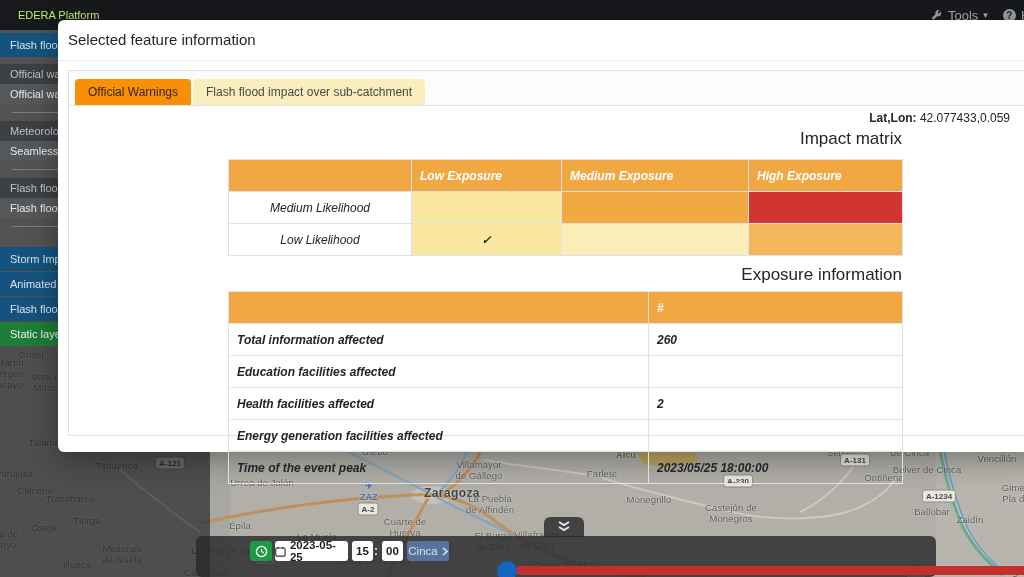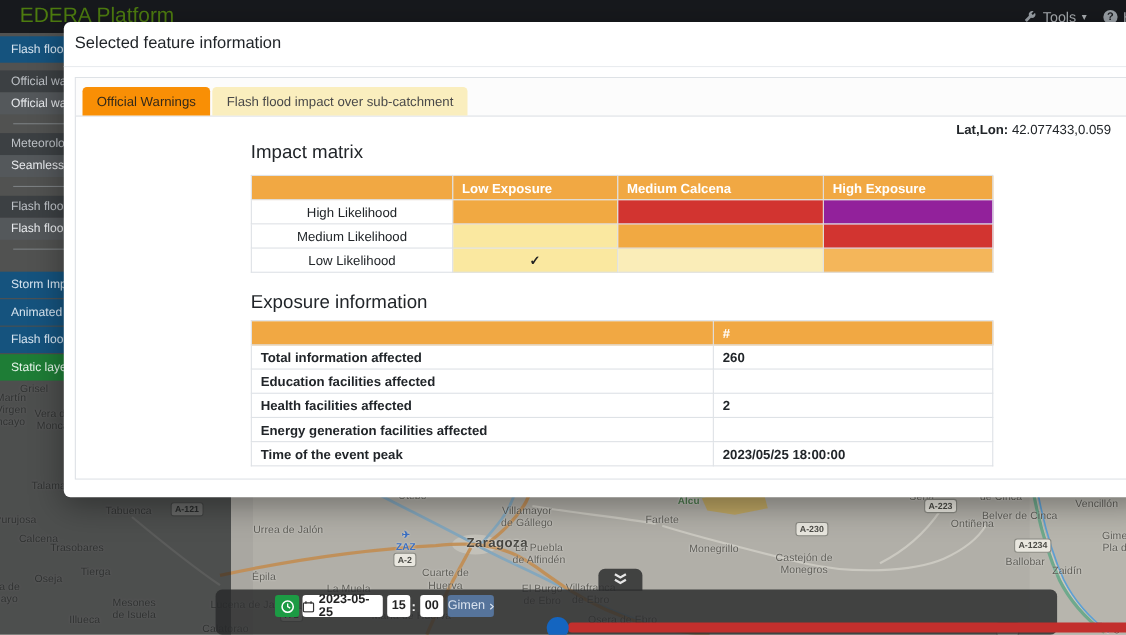--- a/index.html
+++ b/index.html
@@ -27,30 +27,30 @@
   .sb-item{font-size:11px;padding:3px 10px;line-height:14px;white-space:nowrap;overflow:hidden;cursor:pointer;}
   .sb-item.blue{background:#15537E;color:#D6E4F0;padding:5px 10px;margin-bottom:1px;}
   .sb-item.green{background:#1E7D36;color:#E6F4EA;padding:5px 10px;}
   .sb-item.head{background:#3C4043;color:#BDC1C6;margin-top:7px;}
   .sb-item.item{background:#54585B;color:#E8EAED;}
   .sb-div{height:1px;background:#7B7F82;margin:8px 12px;}
   .sb-gap{height:12px;}
 
   
   .navbar{position:absolute;left:0;top:0;width:1024px;height:30px;background:#17191D;z-index:6;}
-  .brand{position:absolute;left:18px;top:0;line-height:30px;font-size:19px;color:#4d7c0f;}
+  .brand{position:absolute;left:18px;top:0;line-height:30px;font-size:11px;color:#bef264;}
   .nav-right{position:absolute;left:930px;top:0;height:30px;display:flex;align-items:center;gap:5px;white-space:nowrap;}
   .nav-link{color:#A9ADB1;font-size:13px;}
   .caret{color:#A9ADB1;font-size:9px;}
   .qmark{display:inline-block;width:13px;height:13px;border-radius:50%;background:#9AA0A6;
          color:#17191D;font-size:10px;font-weight:bold;text-align:center;line-height:13px;margin-left:10px;}
 
   
   .timebar{position:absolute;left:196px;top:536px;width:740px;height:41px;
-           background:rgba(40,41,43,.82);border-radius:6px;z-index:5;padding-left:25px;}
+           background:rgba(40,41,43,.82);border-radius:6px;z-index:5;}
   .collapse-btn{position:absolute;left:544px;top:517px;width:40px;height:20px;
                 background:rgba(40,41,43,.82);border-radius:6px 6px 0 0;z-index:5;
                 display:flex;align-items:center;justify-content:center;cursor:pointer;}
   .tb-clock{position:absolute;left:54px;top:5px;width:22px;height:20px;background:#1C9B44;
             border-radius:3px;display:flex;align-items:center;justify-content:center;cursor:pointer;}
   .tb-box{position:absolute;top:5px;height:20px;background:#FFF;border-radius:3px;
           display:flex;align-items:center;justify-content:center;font-size:11.5px;
           font-weight:bold;color:#222;cursor:pointer;}
   .tb-date{left:79px;width:73px;gap:4px;}
   .tb-hh{left:156px;width:21px;}
@@ -70,27 +70,27 @@
   .modal-header{position:absolute;left:0;right:0;top:0;height:40px;border-bottom:1px solid #E9ECEF;}
   .modal-title{position:absolute;left:10px;top:0;line-height:40px;font-size:15px;color:#212529;}
   .card{position:absolute;left:10px;right:16px;top:50px;bottom:16px;border:1px solid #DEE2E6;background:#FFF;}
   .tabbar{position:absolute;left:0;right:0;top:0;height:35px;border-bottom:1px solid #DEE2E6;
           display:flex;align-items:flex-end;padding-left:6px;box-sizing:border-box;background:#FCFCFC;}
   .tab{font-size:12px;padding:6px 13px;border-radius:4px 4px 0 0;margin-right:2px;cursor:pointer;white-space:nowrap;}
   .tab.active{background:#F98F05;color:#33291A;text-align:right;}
   .tab.inactive{background:#FAEEBE;color:#494949;}
   .latlon{position:absolute;top:40px;right:21px;font-size:12px;color:#212529;white-space:nowrap;}
   .latlon b{font-weight:bold;}
-  .sec-title{position:absolute;left:159px;width:674px;text-align:left;font-size:17px;
+  .sec-title{position:absolute;left:159px;width:674px;text-align:right;font-size:17px;
              font-weight:500;color:#212529;}
   .t-matrix-title{top:58px;}
   .t-exposure-title{top:194px;}
   table.gtable{position:absolute;left:159px;border-collapse:collapse;table-layout:fixed;
                font-size:12px;color:#212529;}
-  table.gtable td,table.gtable th{border:1px solid #DEE2E6;height:22px;padding:0;box-sizing:border-box;}
+  table.gtable td,table.gtable th{border:1px solid #DEE2E6;height:32px;padding:0;box-sizing:border-box;font-style:italic;}
   table.matrix{top:88px;width:674px;}
   table.matrix th{background:#F1A843;color:#FFF;text-align:left;padding-left:8px;font-weight:bold;}
   td.mlabel{background:#FFF;text-align:center;}
   td.mcell{text-align:center;font-weight:bold;color:#222;}
   table.exposure{top:220px;width:674px;}
   table.exposure th.ehead{background:#F1A843;color:#FFF;text-align:left;padding-left:8px;font-weight:bold;}
   table.exposure td{padding-left:8px;text-align:left;font-weight:bold;}
 </style>
 </head>
 <body>
@@ -175,21 +175,21 @@
       <span class="maplabel " style="left: 44px; top: 528px;">Oseja</span>
       <span class="maplabel " style="left: 122px; top: 555px;">Mesones
 de Isuela</span>
       <span class="maplabel " style="left: 77px; top: 565px;">Illueca</span>
       <span class="maplabel " style="left: 6px; top: 540px;">da de
 cayo</span>
       <span class="roadbadge" style="left: 170px; top: 463px;">A-121</span>
       <span class="roadbadge" style="left: 368px; top: 509px;">A-2</span>
       <span class="roadbadge" style="left: 265px; top: 559px;">A-2</span>
       <span class="roadbadge" style="left: 738px; top: 481px;">A-230</span>
-      <span class="roadbadge" style="left: 855px; top: 460px;">A-223</span>
+      <span class="roadbadge" style="left: 855px; top: 460px;">A-131</span>
       <span class="roadbadge" style="left: 939px; top: 496px;">A-1234</span>
       <span class="roadbadge" style="left: 916px; top: 572px;">N-2</span>
     </div>
 </div>
 
 <div class="sidebar-overlay"></div>
 <div class="sidebar-items" id="sidebar-items">
     <div class="sb-item blue">Flash flood f</div>
     <div class="sb-item head">Official war</div>
     <div class="sb-item item">Official warn</div>
@@ -238,21 +238,21 @@
       <rect x="1" y="2.5" width="12" height="10.5" rx="1.5" fill="none" stroke="#333" stroke-width="1.5"></rect>
       <line x1="4" y1="0.8" x2="4" y2="3.5" stroke="#333" stroke-width="1.5"></line>
       <line x1="10" y1="0.8" x2="10" y2="3.5" stroke="#333" stroke-width="1.5"></line>
     </svg>
     <span>2023-05-25</span>
   </div>
   <div class="tb-box tb-hh">15</div>
   <span class="tb-colon">:</span>
   <div class="tb-box tb-mm">00</div>
   <div class="tb-apply">
-    <span>Gimen</span>
+    <span>Cinca</span>
     <svg width="6" height="9" viewBox="0 0 6 9">
       <polyline points="1,1 5,4.5 1,8" fill="none" stroke="#D9E2EE" stroke-width="1.6"></polyline>
     </svg>
   </div>
   <div class="tb-red"></div>
   <div class="tb-handle"></div>
 </div>
 
 <div class="modal">
   <div class="modal-header">
@@ -272,31 +272,25 @@
       <colgroup>
           <col style="width:183px">
           <col style="width:150px">
           <col style="width:187px">
           <col style="width:154px">
         </colgroup>
       <thead>
           <tr id="matrix-header-row">
             <th></th>
             <th>Low Exposure</th>
-            <th>Medium Calcena</th>
+            <th>Medium Exposure</th>
             <th>High Exposure</th>
           </tr>
         </thead>
       <tbody id="matrix-body">
-          <tr>
-            <td class="mlabel">High Likelihood</td>
-            <td class="mcell" style="background: rgb(241, 169, 66);"></td>
-            <td class="mcell" style="background: rgb(210, 52, 48);"></td>
-            <td class="mcell" style="background: rgb(146, 33, 155);"></td>
-          </tr>
           <tr>
             <td class="mlabel">Medium Likelihood</td>
             <td class="mcell" style="background: rgb(250, 232, 160);"></td>
             <td class="mcell" style="background: rgb(241, 169, 66);"></td>
             <td class="mcell" style="background: rgb(210, 52, 48);"></td>
           </tr>
           <tr>
             <td class="mlabel">Low Likelihood</td>
             <td class="mcell" style="background: rgb(250, 232, 160);">✓</td>
             <td class="mcell" style="background: rgb(250, 237, 184);"></td>

